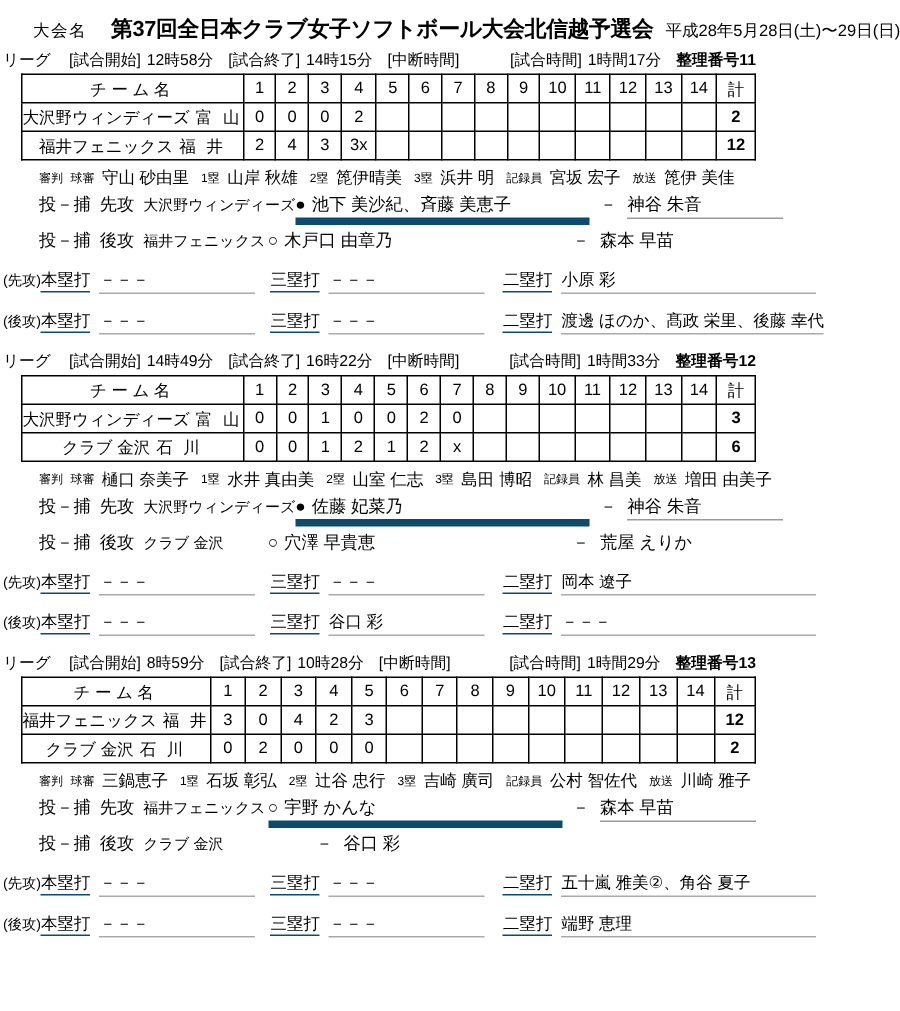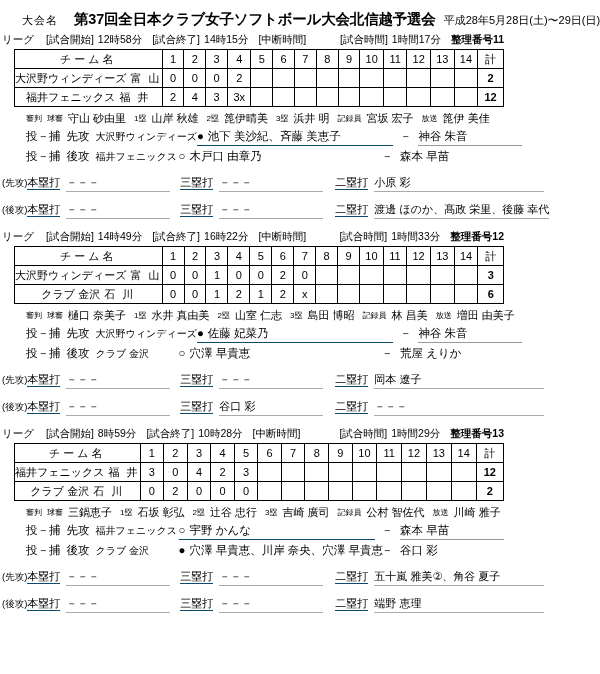--- a/index.html
+++ b/index.html
@@ -123,21 +123,21 @@
   .battery .b-lbl { margin-right: 6px; }
   .battery .b-ord { margin-right: 6px; text-align: center; }
   .battery .b-team {
     font-size: 10px;
     width: 108px;
     display: inline-block;
   }
   .battery .b-pitcher {
     display: inline-block;
     min-width: 196px;
-    border-bottom: 1px solid #0c4a6e;
+    border-bottom: 5px solid #0c4a6e;
     padding-bottom: 1px;
   }
   .battery .b-pitcher.u2 { border-bottom: none; }
   .battery .mark { margin-right: 4px; }
   .battery .b-dash { margin: 0 7px; }
   .battery .b-catcher {
     display: inline-block;
     min-width: 104px;
     border-bottom: 1px solid #999;
     padding-bottom: 1px;
@@ -511,21 +511,20 @@
           <span class="b-ord">先攻</span>
           <span class="b-team">福井フェニックス</span>
           <span class="b-pitcher"><span class="mark">○</span><span>宇野 かんな</span></span>
           <span class="b-dash">－</span>
           <span class="b-catcher">森本 早苗</span>
         </div>
         <div class="battery">
           <span class="b-lbl">投－捕</span>
           <span class="b-ord">後攻</span>
           <span class="b-team">クラブ 金沢</span>
-          <span class="b-pitcher u2"><span class="mark">●</span><span>穴澤 早貴恵、川岸 奈央、穴澤 早貴恵</span></span>
           <span class="b-dash">－</span>
           <span class="b-catcher u2">谷口 彩</span>
         </div>
         <div class="hits">
           <span class="h-side">(先攻)</span>
           <span class="h-grp g1"><span class="h-lbl h-lbl-u">本塁打</span><span class="h-val">－－－</span></span>
           <span class="h-grp g2"><span class="h-lbl h-lbl-u">三塁打</span><span class="h-val">－－－</span></span>
           <span class="h-grp g3"><span class="h-lbl h-lbl-u">二塁打</span><span class="h-val">五十嵐 雅美②、角谷 夏子</span></span>
         </div>
         <div class="hits">

